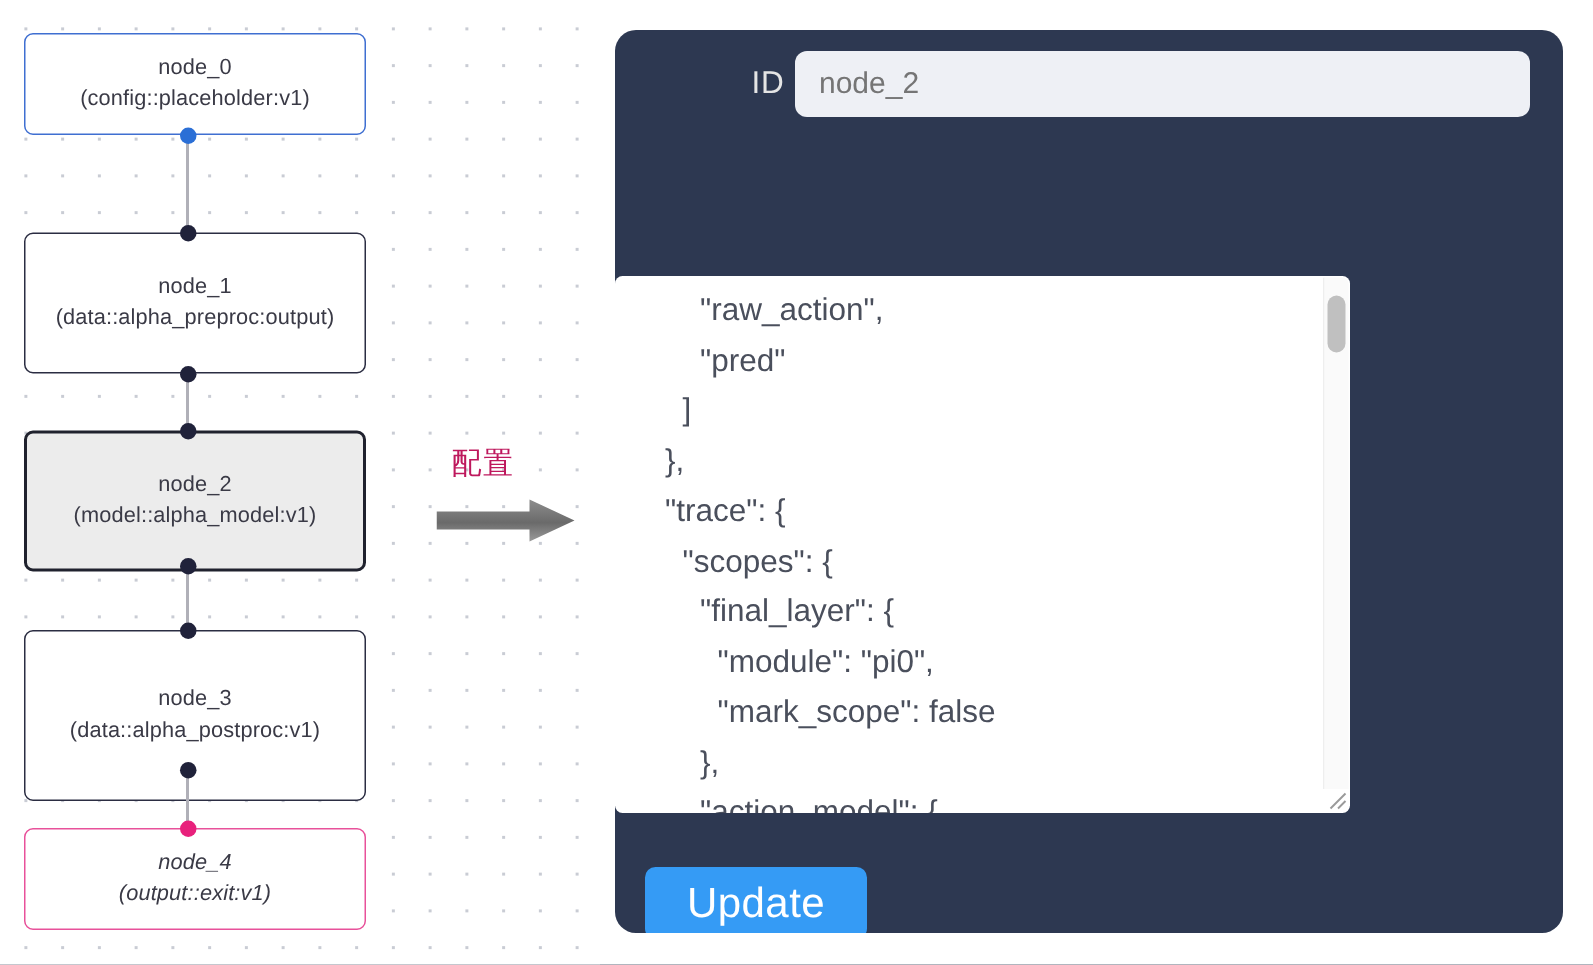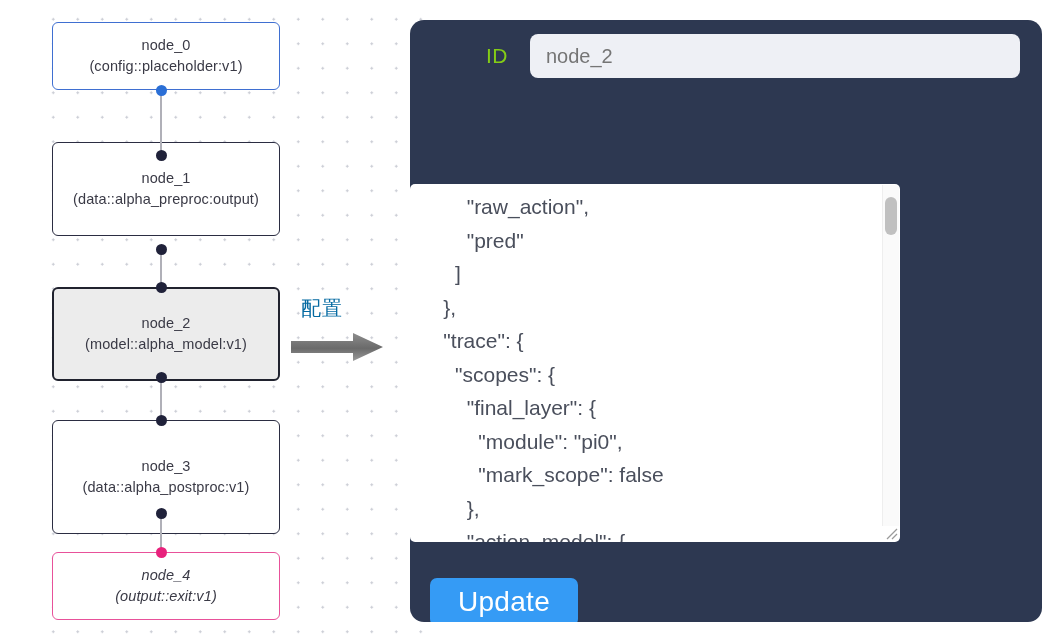--- a/index.html
+++ b/index.html
@@ -25,21 +25,20 @@
   #graph-canvas {
     position: absolute;
     left: 0;
     top: 0;
     width: 400px;
     height: 643px;
     background-color: #ffffff;
     background-image: radial-gradient(#c9ccd4 1.1px, transparent 1.2px);
     background-size: 24.5px 24.5px;
     background-position: 5px 7px;
-    margin-left: 36px;
   }
 
   #flow-area {
     position: absolute;
     left: 0;
     top: 0;
     width: 400px;
     height: 643px;
   }
 
@@ -99,21 +98,21 @@
     left: 285px;
     top: 295px;
     width: 115px;
     height: 75px;
   }
   #transition-label {
     position: absolute;
     left: 16px;
     top: 0px;
     font-size: 20px;
-    color: #0369a1;
+    color: #be185d;
     letter-spacing: 1px;
     font-family: "DejaVu Sans", "Liberation Sans", sans-serif;
   }
   #transition-arrow {
     position: absolute;
     left: 6px;
     top: 36px;
   }
 
   
@@ -133,23 +132,23 @@
     position: absolute;
     left: 0;
     width: 100%;
     display: flex;
     align-items: flex-start;
   }
 
   .field-label {
     width: 120px;
     text-align: right;
-    padding-right: 22px;
-    box-sizing: border-box;
-    color: #84cc16;
+    padding-right: 7px;
+    box-sizing: border-box;
+    color: #e5e5e5;
     font-size: 21px;
     line-height: 44px;
     letter-spacing: 0.5px;
   }
 
   .field-input {
     width: 490px;
     height: 44px;
     box-sizing: border-box;
     background: #eef0f5;
@@ -270,21 +269,21 @@
 
       <div class="node accent-blue" style="top:22px; height:68px;">
         <span class="node-label"></span>
         <span class="node-label">
           <span>node_0</span><br>
           <span>(config::placeholder:v1)</span>
         </span>
       </div>
       <div class="handle blue" style="top:85px;"></div>
 
-      <div class="node" style="top:142px; height:94px;">
+      <div class="node" style="top:155px; height:94px;">
         <span class="node-label">
           <span>node_1</span><br>
           <span>(data::alpha_preproc:output)</span>
         </span>
       </div>
       <div class="handle" style="top:150px;"></div>
       <div class="handle" style="top:244px;"></div>
 
       <div class="node selected" style="top:287px; height:94px;">
         <span class="node-label">

